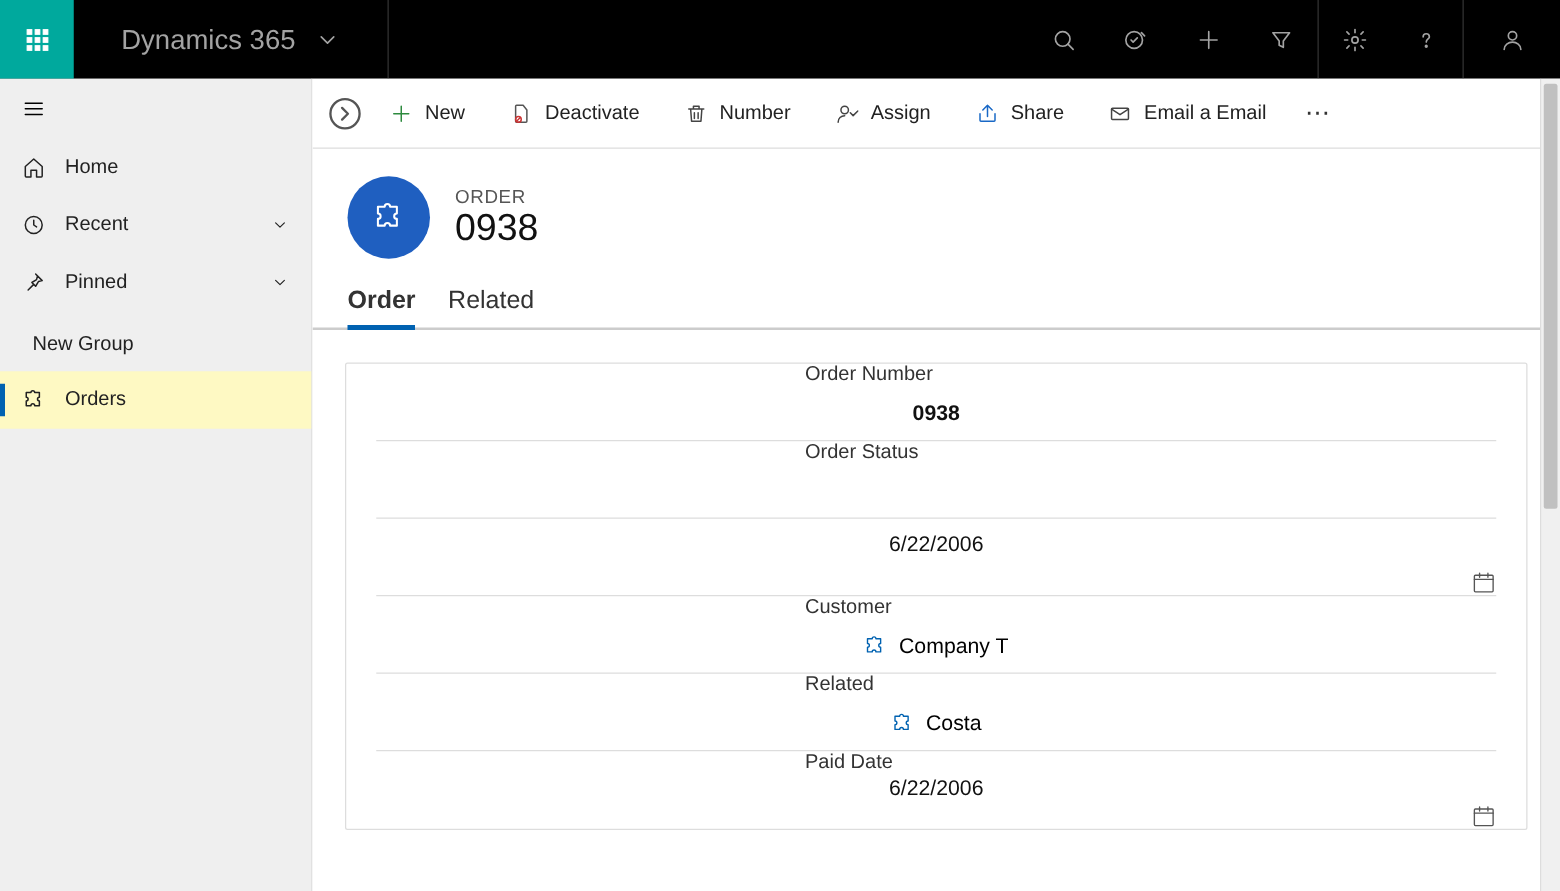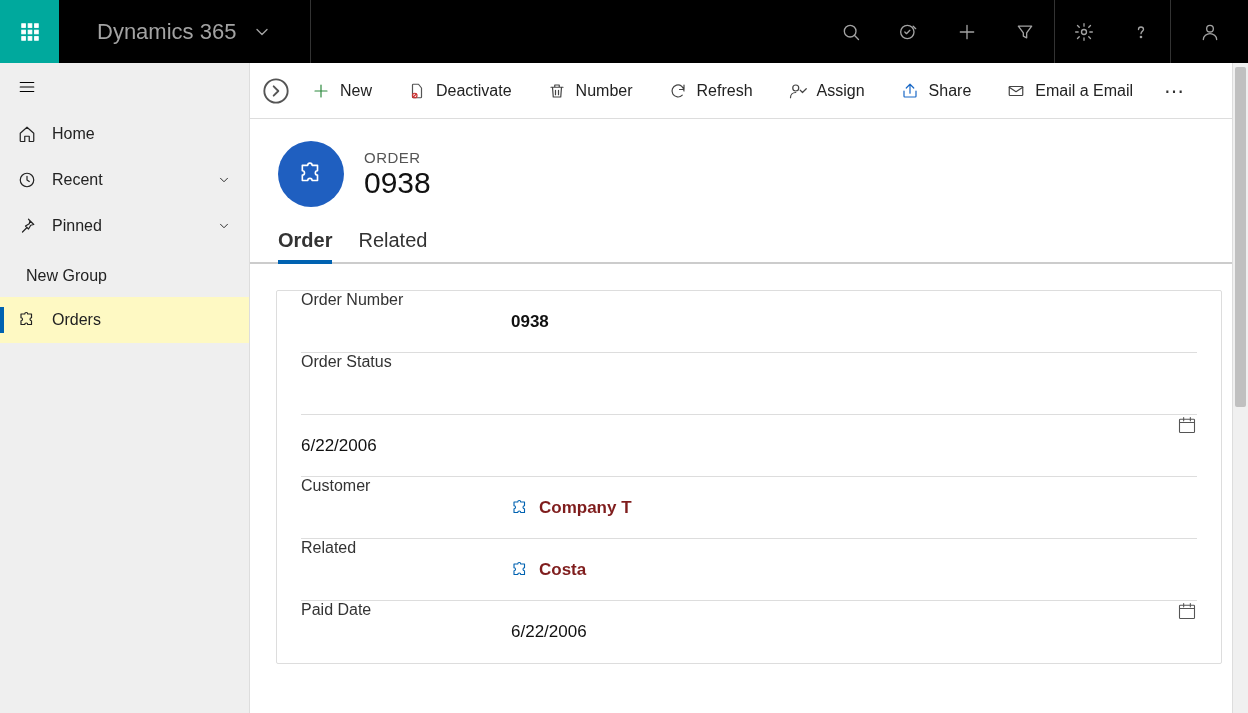--- a/index.html
+++ b/index.html
@@ -47,26 +47,26 @@
 
     
     .tabs { display: flex; gap: 26px; padding: 0 28px; border-bottom: 2px solid #ccc; }
     .tabs .tab { padding: 8px 0 10px; font-size: 20px; color: #333; cursor: pointer; position: relative; }
     .tabs .tab.active { font-weight: 600; }
     .tabs .tab.active::after { content: ""; position: absolute; left: 0; right: 0; bottom: -2px; height: 4px; background: #0062b1; }
 
     
     .form { padding: 26px; overflow-y: auto; flex: 1; }
     .formcard { border: 1px solid #ddd; border-radius: 2px; padding: 0 24px; }
-    .row { display: flex; height: 62px; border-bottom: 1px solid #ddd; }
+    .row { display: flex; align-items: center; height: 62px; border-bottom: 1px solid #ddd; flex-direction: column; }
     .row:last-child { border-bottom: none; }
     .row .lbl { width: 210px; font-size: 16px; color: #333; }
     .row .val { flex: 1; font-size: 17px; color: #111; display:flex; align-items:center; gap:10px; }
     .row .val.strong { font-weight: 600; }
-    .row .val.link { color: #7f1d1d; font-weight: 700; }
+    .row .val.link { color: #000000; font-weight: 400; }
     .row .val.link svg { width: 18px; height: 18px; stroke:#0062b1; fill:none; stroke-width:1.5; }
     .row .calicon { margin-left: auto; width:20px; height:20px; }
     .row .calicon svg { width: 20px; height: 20px; stroke:#555; fill:none; stroke-width:1.3; }
 
     
     .scrollfake { position: absolute; top: 0; right: 0; width: 16px; height: 100%; background: #f0f0f0; border-left:1px solid #ddd; }
     .scrollfake .thumb { position: absolute; left:2px; right:2px; top:4px; height:340px; background:#c0c0c0; border-radius:2px; }
 
     svg.icon { fill:none; stroke:currentColor; stroke-width:1.6; stroke-linecap:round; stroke-linejoin:round; }
   </style>
@@ -202,26 +202,20 @@
         <span>Deactivate</span>
       </div>
       <div class="cbtn">
         <svg class="icon" viewBox="0 0 24 24" style="stroke:#444;">
             <path d="M4 7h16M9 7V4h6v3M6 7l1 13h10l1-13M10 11v6M14 11v6"></path>
           </svg>
         <span>Number</span>
       </div>
       <div class="cbtn">
         <svg class="icon" viewBox="0 0 24 24" style="stroke:#444;">
-            <path d="M20 12a8 8 0 10-2.3 5.6M20 4v6h-6"></path>
-          </svg>
-        <span>Refresh</span>
-      </div>
-      <div class="cbtn">
-        <svg class="icon" viewBox="0 0 24 24" style="stroke:#444;">
             <circle cx="9" cy="8" r="4"></circle>
             <path d="M2 21c0-4 3-7 7-7M15 11l3 3 5-5"></path>
           </svg>
         <span>Assign</span>
       </div>
       <div class="cbtn">
         <svg class="icon" viewBox="0 0 24 24" style="stroke:#1968c6;">
             <path d="M4 12v7a1 1 0 001 1h14a1 1 0 001-1v-7"></path>
             <path d="M12 3v12M7 8l5-5 5 5"></path>
           </svg>

